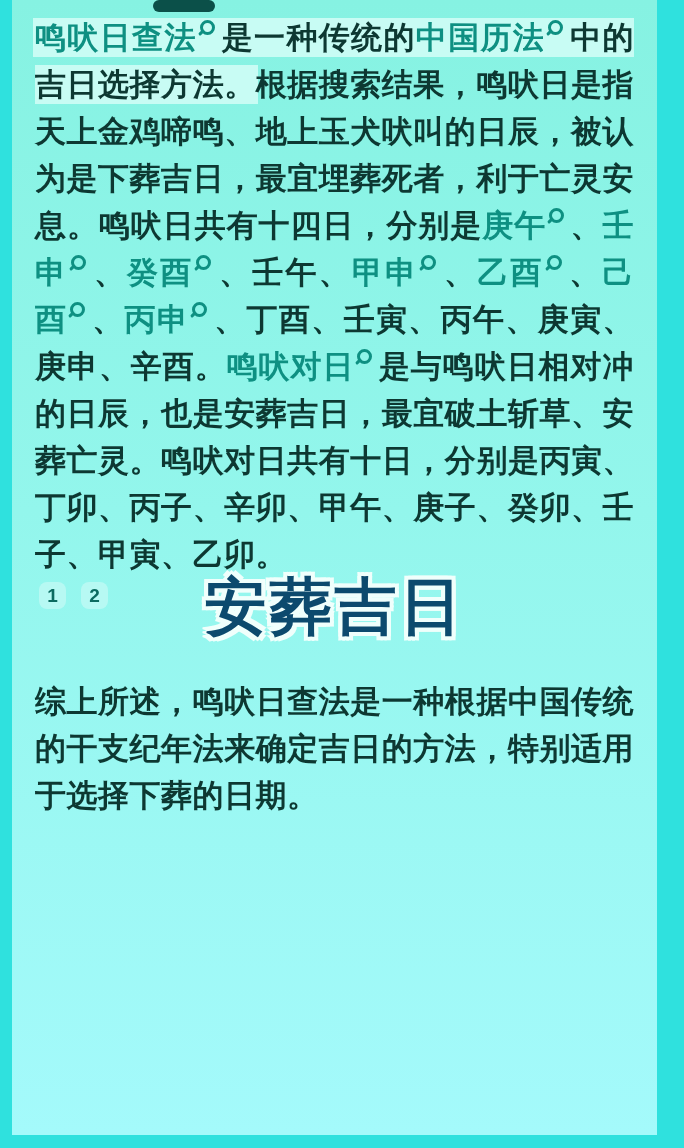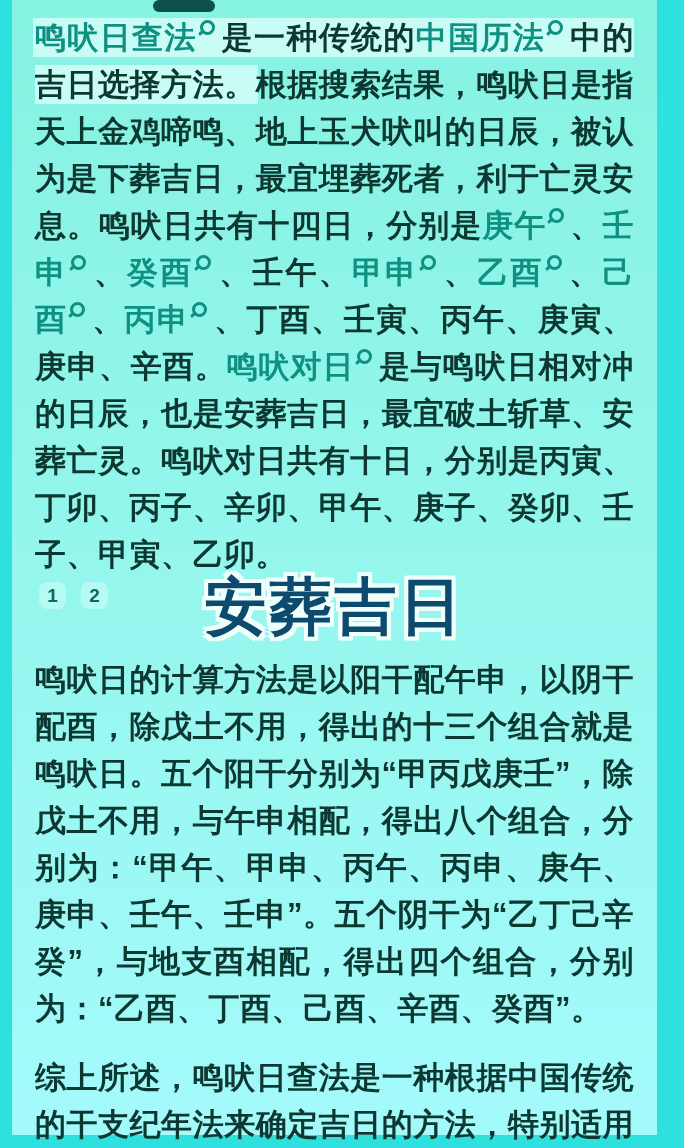--- a/index.html
+++ b/index.html
@@ -119,18 +119,17 @@
     <p class="para"><span class="seg hl link">鸣吠日查法</span><span class="seg hl"><span class="mag"></span></span><span class="seg hl">是一种传统的</span><span class="seg hl link">中国历法</span><span class="seg hl"><span class="mag"></span></span><span class="seg hl">中的吉日选择方法。</span><span class="seg">根据搜索结果，鸣吠日是指天上金鸡啼鸣、地上玉犬吠叫的日辰，被认为是下葬吉日，最宜埋葬死者，利于亡灵安息。鸣吠日共有十四日，分别是</span><span class="seg link">庚午</span><span class="seg"><span class="mag"></span></span><span class="seg">、</span><span class="seg link">壬申</span><span class="seg"><span class="mag"></span></span><span class="seg">、</span><span class="seg link">癸酉</span><span class="seg"><span class="mag"></span></span><span class="seg">、壬午、</span><span class="seg link">甲申</span><span class="seg"><span class="mag"></span></span><span class="seg">、</span><span class="seg link">乙酉</span><span class="seg"><span class="mag"></span></span><span class="seg">、</span><span class="seg link">己酉</span><span class="seg"><span class="mag"></span></span><span class="seg">、</span><span class="seg link">丙申</span><span class="seg"><span class="mag"></span></span><span class="seg">、丁酉、壬寅、丙午、庚寅、庚申、辛酉。</span><span class="seg link">鸣吠对日</span><span class="seg"><span class="mag"></span></span><span class="seg">是与鸣吠日相对冲的日辰，也是安葬吉日，最宜破土斩草、安葬亡灵。鸣吠对日共有十日，分别是丙寅、丁卯、丙子、辛卯、甲午、庚子、癸卯、壬子、甲寅、乙卯。</span></p>
 
     <div class="title-row">
       <span class="badges">
         <span class="badge">1</span>
         <span class="badge">2</span>
       </span>
       <h1 class="red-title">安葬吉日</h1>
     </div>
 
-    <p class="para para2">鸣吠日的计算方法是以阳干配午申，以阴干配酉，除戊土不用，得出的十三个组合就是鸣吠日。五个阳干分别为“甲丙戊庚壬”，除戊土不用，与午申相配，得出八个组合，分别为：“甲午、甲申、丙午、丙申、庚午、庚申、壬午、壬申”。五个阴干为“乙丁己辛癸”，与地支酉相配，得出四个组合，分别为：“乙酉、丁酉、己酉、辛酉、癸酉”。</p>
 
     <p class="para para3">综上所述，鸣吠日查法是一种根据中国传统的干支纪年法来确定吉日的方法，特别适用于选择下葬的日期。</p>
 
   </div>
 </div>
 
 </body></html>

